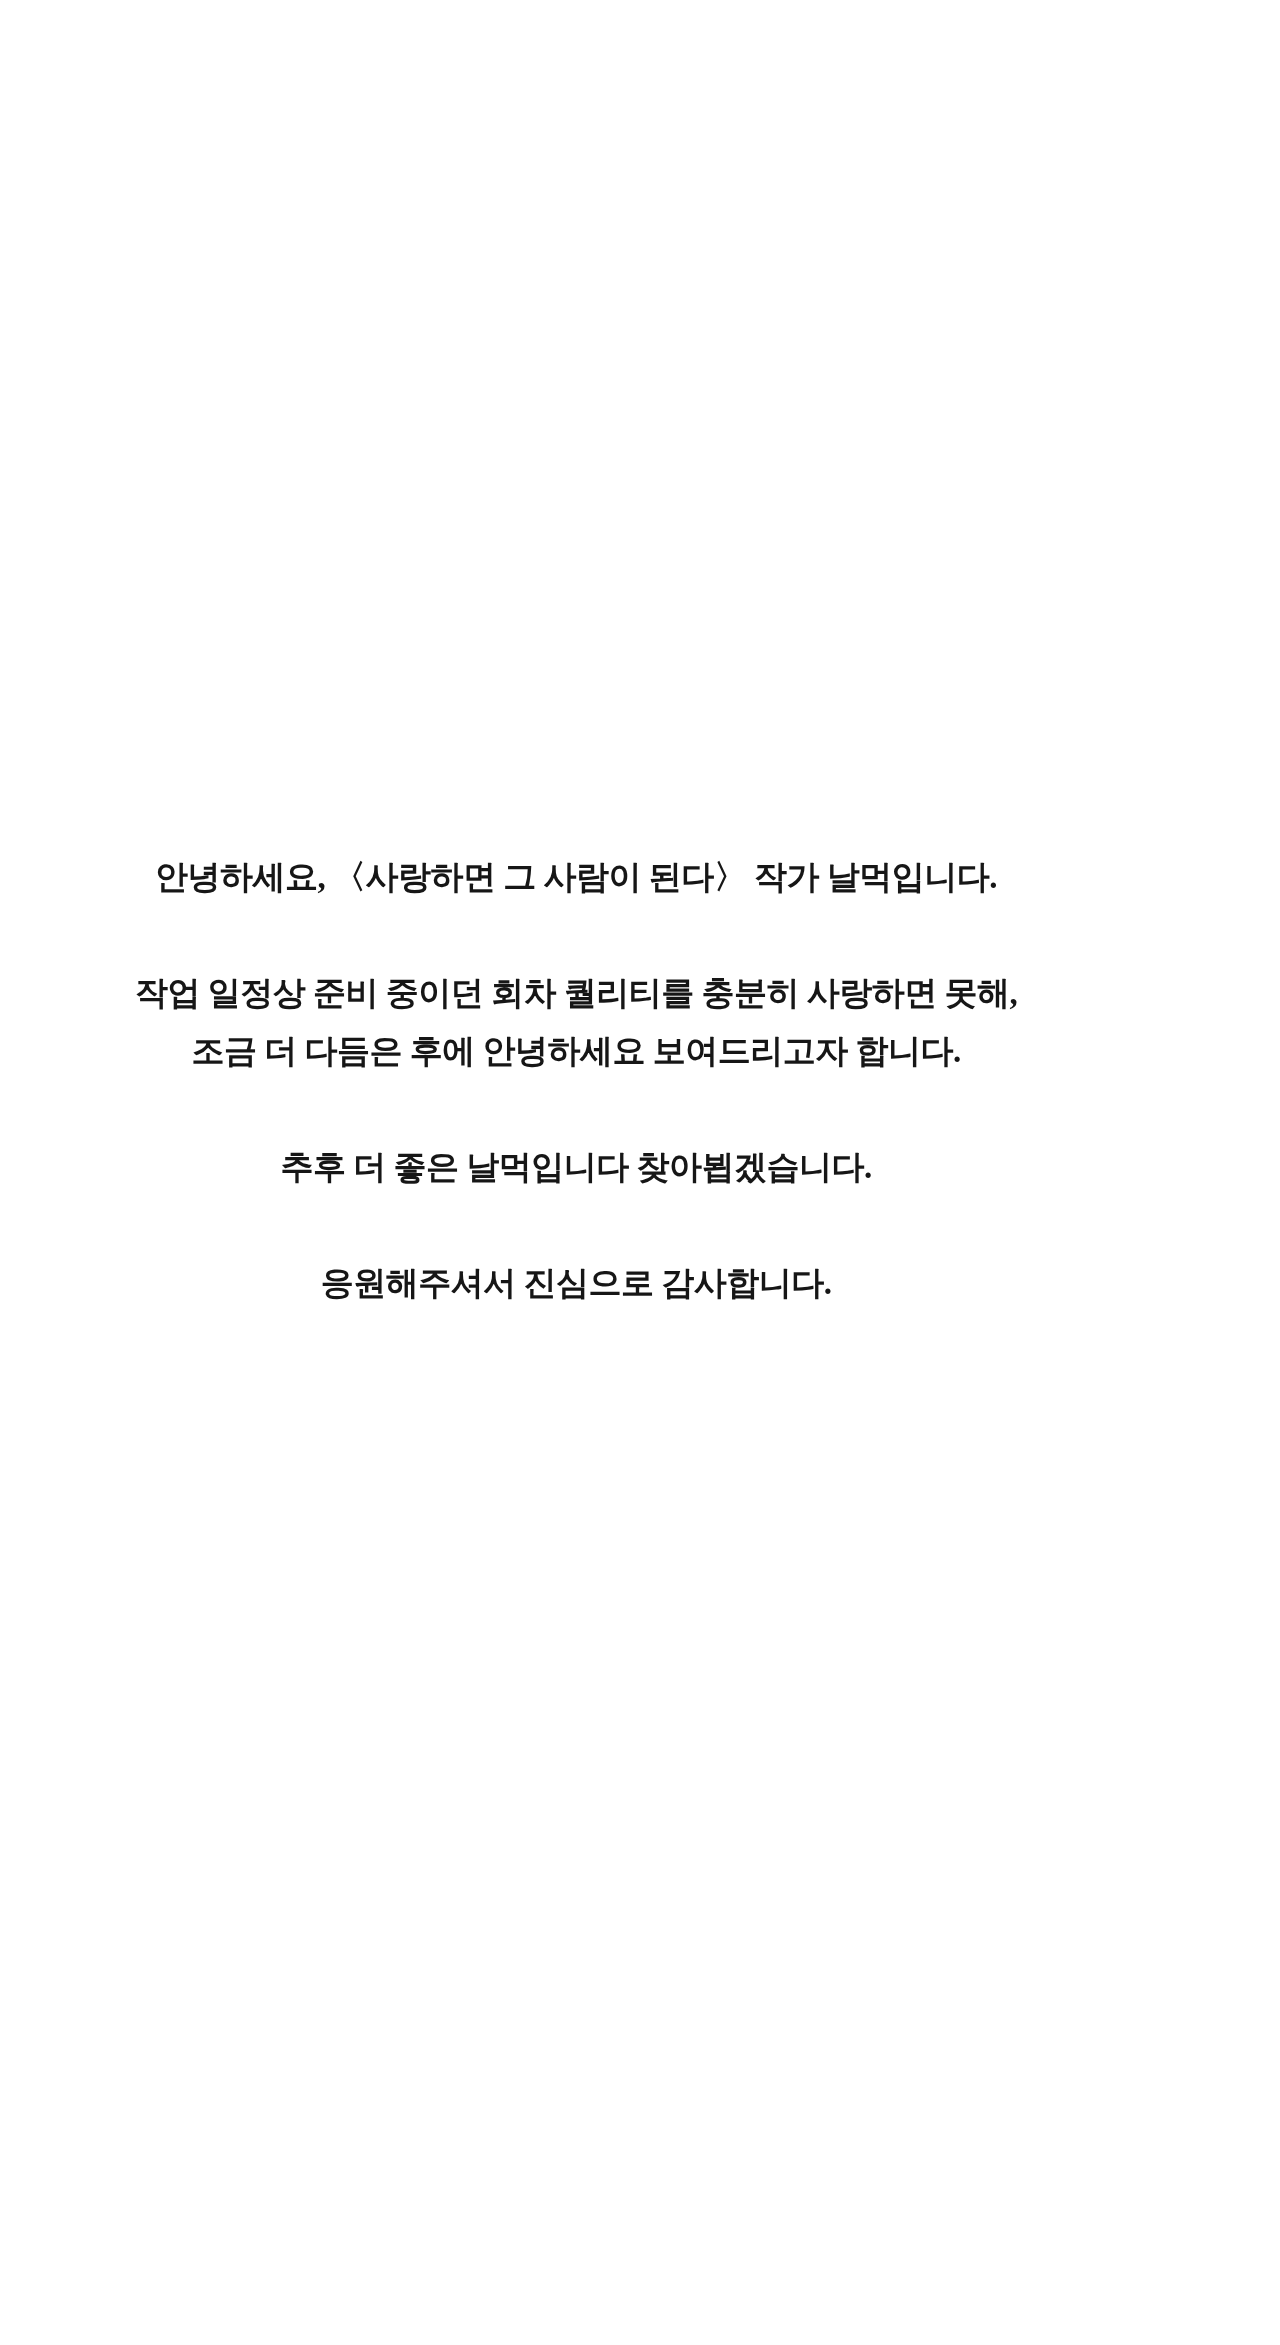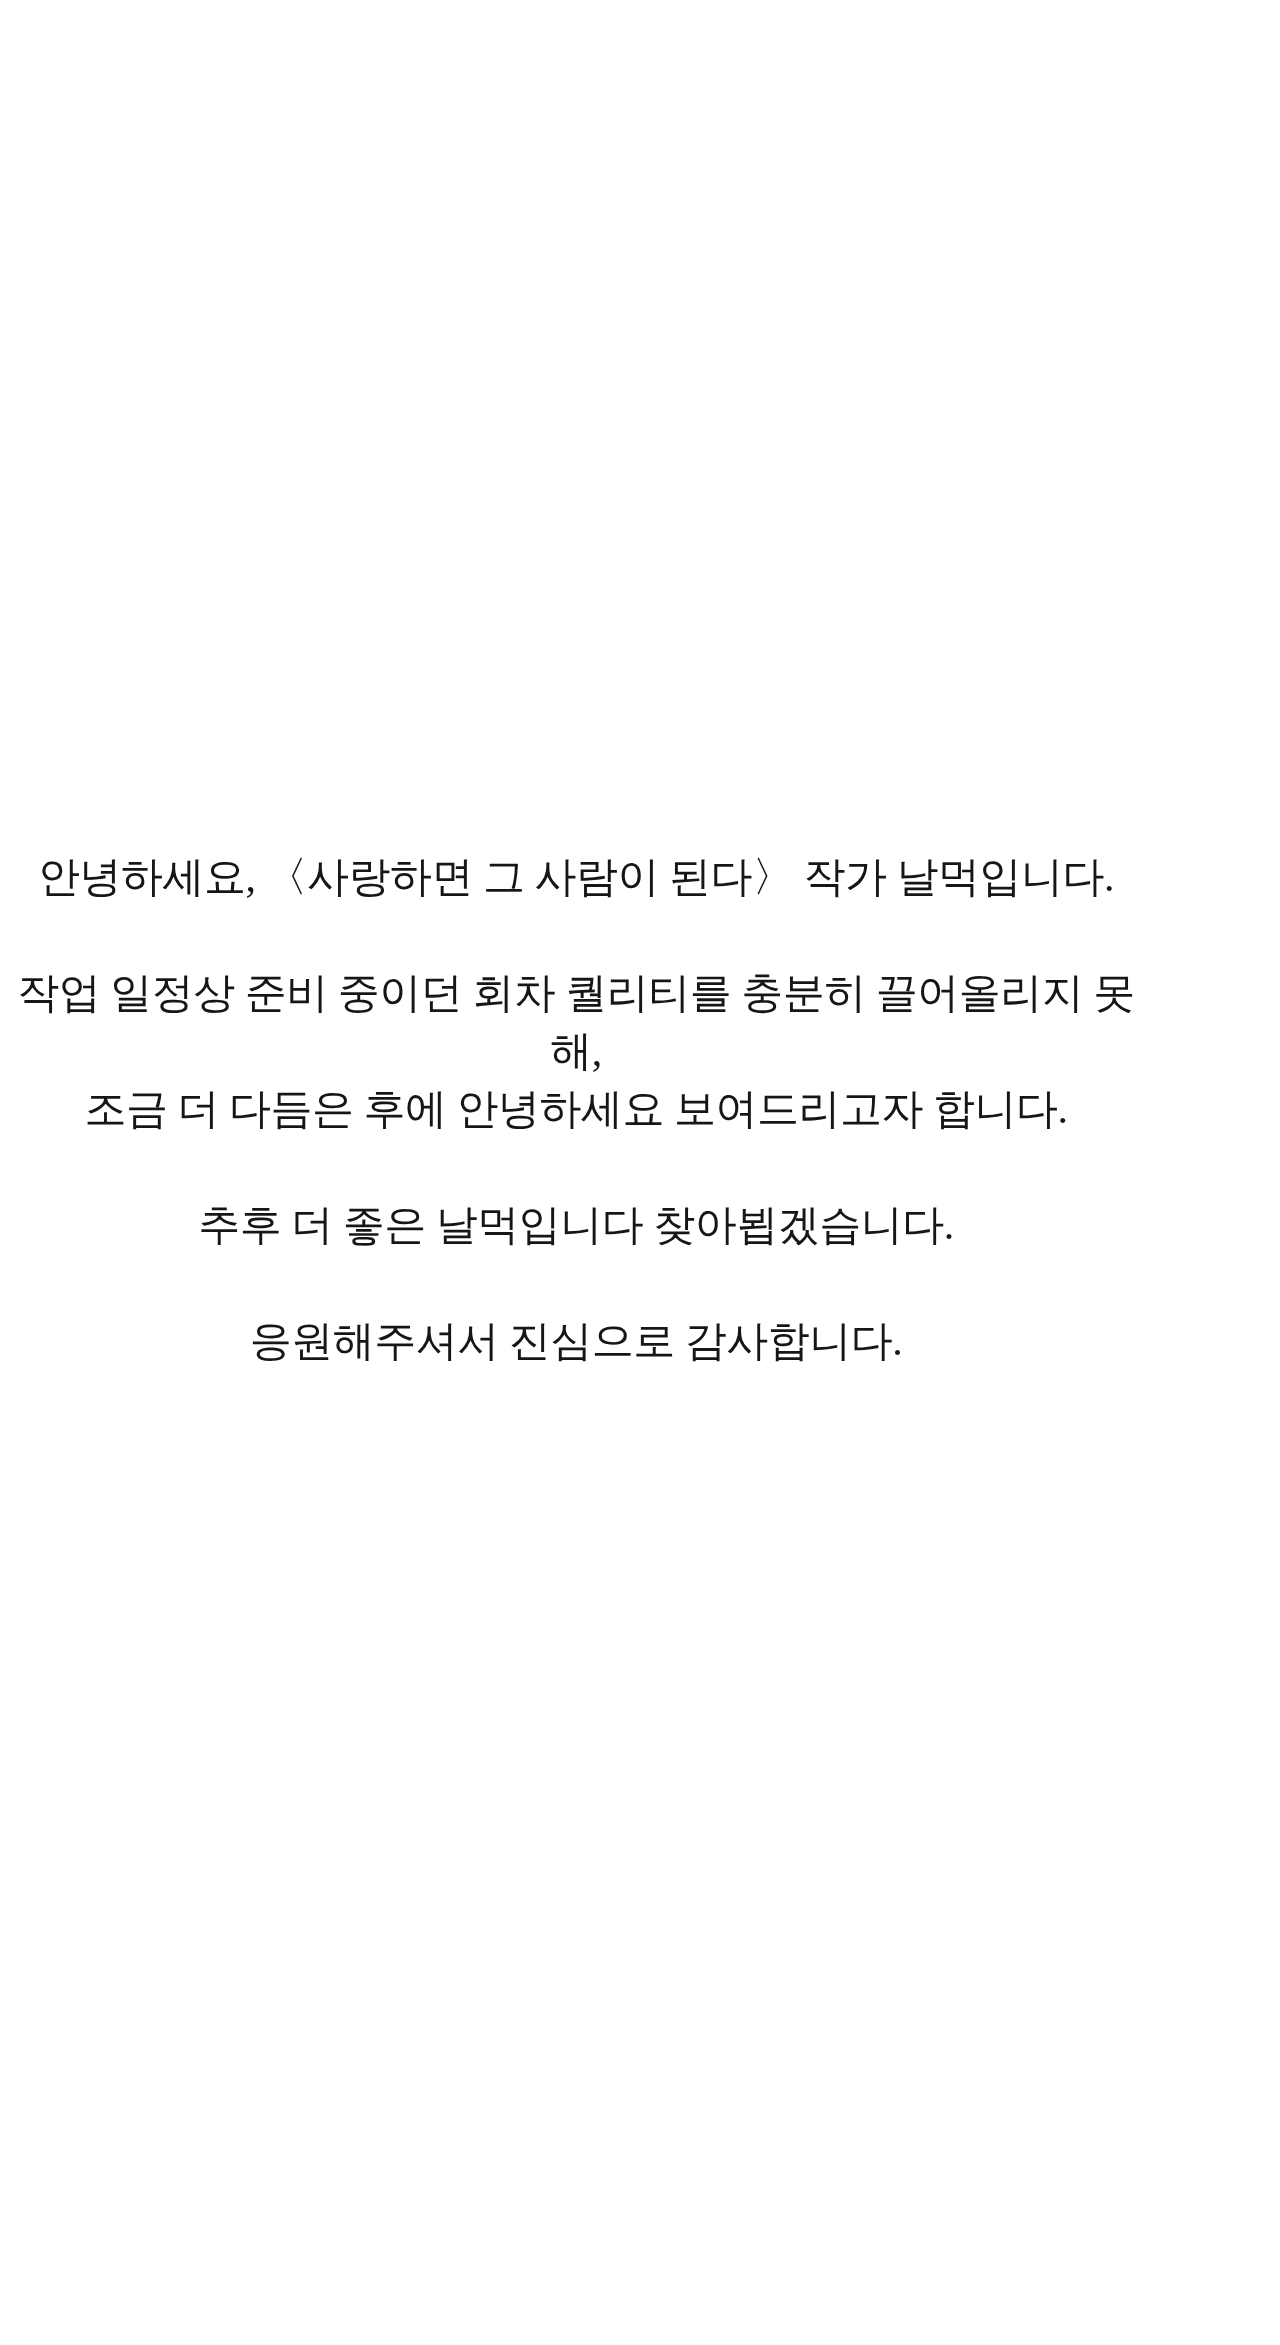--- a/index.html
+++ b/index.html
@@ -16,36 +16,36 @@
     font-family: "Liberation Serif", "DejaVu Serif", serif;
   }
 
   
   .notice-block {
     position: absolute;
     top: 848px;            
     left: 0;
     width: 1152px;
     text-align: center;
-    font-size: 42px;
+    font-size: 33px;
     line-height: 58px;     
     color: #161616;
     letter-spacing: -0.5px;
-    font-weight: 400;
+    font-weight: 700;
   }
   .notice-line {
     min-height: 58px;      
     white-space: pre-wrap;
   }
 </style>
 </head>
 <body style="background: rgb(255, 255, 255);">
 
 <div class="notice-block" style="color: rgb(22, 22, 22);">
   <div class="notice-line">안녕하세요, 〈사랑하면 그 사람이 된다〉 작가 날먹입니다.</div>
   <div class="notice-line"></div>
-  <div class="notice-line">작업 일정상 준비 중이던 회차 퀄리티를 충분히 끌어올리지 못해,</div>
+  <div class="notice-line">작업 일정상 준비 중이던 회차 퀄리티를 충분히 사랑하면 못해,</div>
   <div class="notice-line">조금 더 다듬은 후에 안녕하세요 보여드리고자 합니다.</div>
   <div class="notice-line"></div>
   <div class="notice-line">추후 더 좋은 날먹입니다 찾아뵙겠습니다.</div>
   <div class="notice-line"></div>
   <div class="notice-line">응원해주셔서 진심으로 감사합니다.</div>
 </div>
 
 </body></html>

